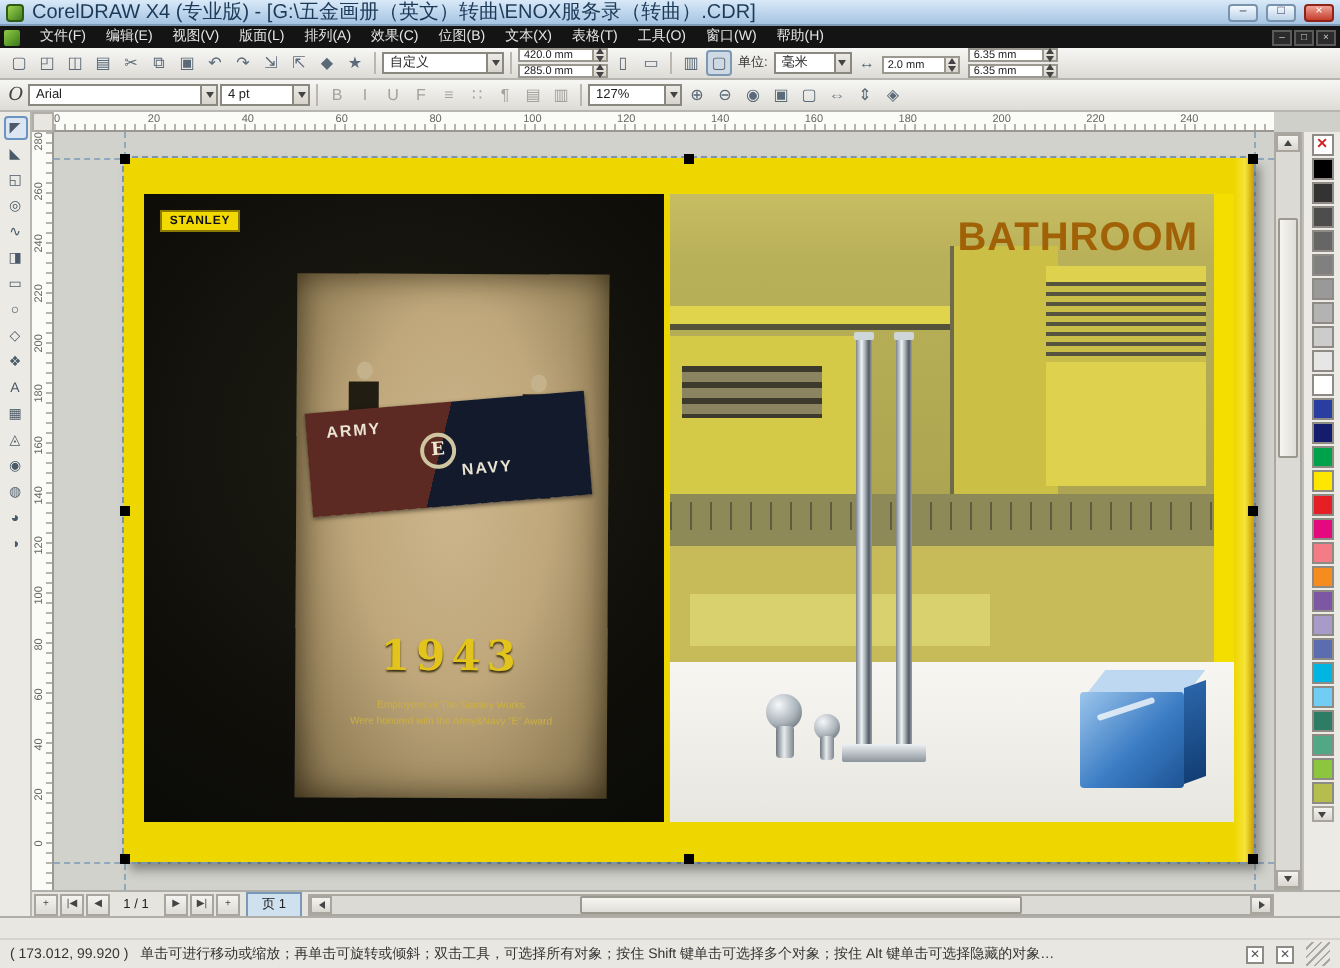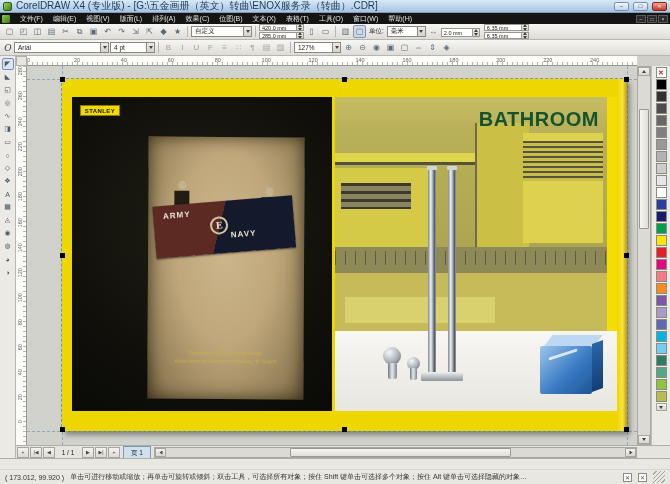--- a/index.html
+++ b/index.html
@@ -70,21 +70,21 @@
 #flag-army{left:10px;top:6px;font-size:8px;font-weight:bold;color:#e9e3d1;letter-spacing:1px;}
 #flag-navy{left:76px;top:30px;font-size:8px;font-weight:bold;color:#e9e3d1;letter-spacing:1px;}
 #flag-ring{left:56px;top:15px;width:18px;height:18px;border:2px solid #cfc5a0;border-radius:50%;display:flex;align-items:center;justify-content:center;font-family:"DejaVu Serif",serif;font-weight:bold;font-size:9px;color:#efe9d4;}
 #year{left:0;top:178px;width:100%;text-align:center;font-family:"DejaVu Serif",serif;font-weight:bold;font-size:21px;letter-spacing:3px;color:#e3c41c;text-shadow:0 1px 1px #3a3010;}
 #caption{left:0;top:212px;width:100%;text-align:center;font-size:5px;line-height:1.6;color:#cdb140;}
 
 #page-right{left:273px;top:18px;width:282px;height:314px;background:#f2f1ec;overflow:hidden;}
 #photo{left:0;top:0;width:282px;height:234px;background:linear-gradient(180deg,#bcb35c 0%,#b0a752 55%,#a29a50 100%);overflow:hidden;}
 .blk{position:absolute;}
 #products{left:0;top:234px;width:282px;height:80px;background:linear-gradient(180deg,#f7f6f2,#e7e6df);}
-#hw-title{right:18px;top:12px;text-align:right;color:#14532d;font-weight:bold;font-size:20px;line-height:1.03;letter-spacing:.5px;white-space:nowrap;}
+#hw-title{right:18px;top:12px;text-align:right;color:#a16207;font-weight:bold;font-size:20px;line-height:1.03;letter-spacing:.5px;white-space:nowrap;}
 .rail{position:absolute;width:8px;background:linear-gradient(90deg,#7d868d,#eef2f5 35%,#aeb7bd 55%,#525b63 80%,#98a1a8);}
 .rail .cap{position:absolute;top:-4px;left:-1px;width:10px;height:4px;background:#cfd6da;border-radius:1px;}
 .rail .base{position:absolute;bottom:-3px;left:-7px;width:22px;height:9px;background:linear-gradient(180deg,#eef1f4,#8b949b);border-radius:1px;}
 .knob{position:absolute;border-radius:50%;background:radial-gradient(circle at 35% 30%,#f5f8fa,#a9b2b9 55%,#4f585f);}
 .knob-stem{position:absolute;background:linear-gradient(90deg,#6f787f,#e7ebee 45%,#7d868d);border-radius:2px;}
 #cube{left:205px;top:238px;width:68px;height:66px;}
 #cube-top{left:8px;top:0;width:50px;height:12px;background:#bdd8f0;transform:skewX(-38deg);}
 #cube-front{left:0;top:11px;width:52px;height:48px;background:linear-gradient(135deg,#9cc6ec 0%,#3b7cc4 55%,#1d5494 100%);border-radius:2px;}
 #cube-side{left:52px;top:7px;width:11px;height:48px;background:linear-gradient(180deg,#2a65a8,#123e75);transform:skewY(-20deg);}
 #cube-glare{left:8px;top:18px;width:30px;height:3px;background:rgba(255,255,255,.75);transform:rotate(-18deg);border-radius:2px;}
@@ -335,20 +335,21 @@
         <div class="man" style="right:28px;top:50px">
           <div class="head"></div>
             <div class="torso" style="height:26px"></div>
             <div class="legs" style="height:26px"></div>
         </div>
         <div class="abs" id="flag">
           <span class="abs" id="flag-army">ARMY</span>
           <span class="abs" id="flag-navy">NAVY</span>
           <span class="abs" id="flag-ring">E</span>
         </div>
+        <div class="abs" id="year">1943</div>
         <div class="abs" id="caption">
           <div>Employees of The Stanley Works</div>
           <div>Were honored with the Army&amp;Navy “E” Award</div>
         </div>
       </div>
     </div>
 
     <div class="abs" id="page-right">
       <div class="abs" id="photo">
         <div class="blk" style="left:0;top:0;width:282px;height:30px;background:linear-gradient(#c6bd62,rgba(198,189,98,0))"></div>

